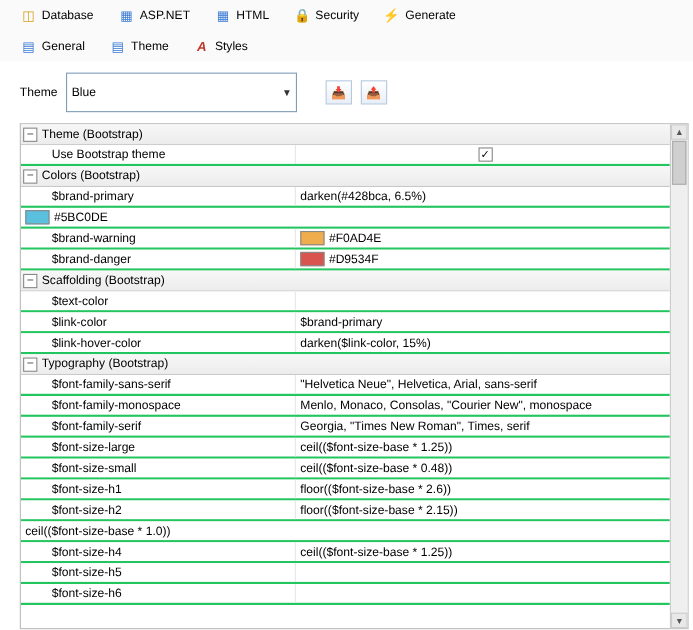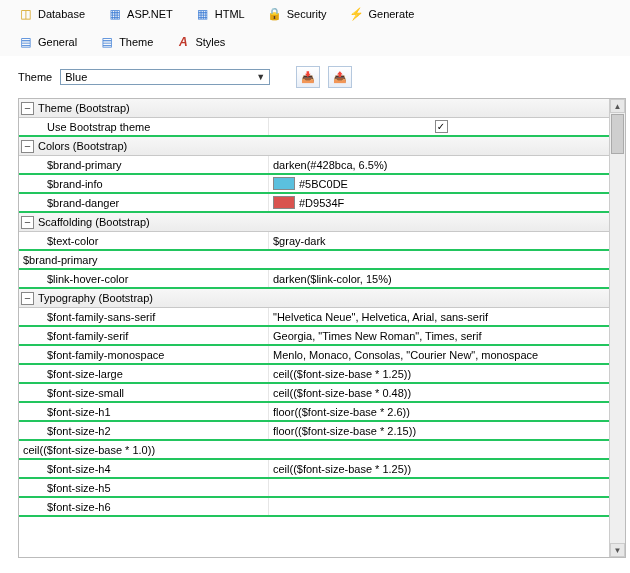--- a/index.html
+++ b/index.html
@@ -3,21 +3,21 @@
 <meta charset="utf-8">
 <style>
 * { box-sizing: border-box; margin: 0; padding: 0; }
 body { font-family: Tahoma, Arial, sans-serif; font-size: 11px; background: #fff; color: #000; width: 630px; height: 573px; overflow: hidden; }
 
 .toolbar { display: flex; align-items: center; padding: 4px 8px; gap: 2px; background: #fafafa; }
 .toolbar-item { display: flex; align-items: center; gap: 4px; padding: 2px 10px; cursor: pointer; }
 .icon-box { width: 16px; height: 16px; display: inline-flex; align-items: center; justify-content: center; font-size: 12px; }
 
 .theme-row { display: flex; align-items: center; padding: 10px 18px; gap: 8px; }
-.theme-select { width: 210px; height: 16px; border: 1px solid #7e9db9; background: #fff; padding: 1px 4px; cursor: pointer; display: flex; align-items: center; justify-content: space-between; }
+.theme-select { width: 210px; height: 36px; border: 1px solid #7e9db9; background: #fff; padding: 1px 4px; cursor: pointer; display: flex; align-items: center; justify-content: space-between; }
 .theme-select .arrow { font-size: 9px; color: #333; }
 .btn-icon { width: 24px; height: 22px; border: 1px solid #b5c8de; background: linear-gradient(#fff,#e8eef7); display: flex; align-items: center; justify-content: center; cursor: pointer; }
 
 .grid-wrap { border: 1px solid #bbb; margin: 0 4px 4px 18px; height: 460px; position: relative; display: flex; }
 .grid-body { flex: 1; overflow: hidden; }
 .scrollbar { width: 16px; background: #efefef; border-left: 1px solid #ccc; position: relative; }
 .scroll-thumb { position: absolute; top: 15px; left: 1px; right: 1px; height: 40px; background: #cfcfcf; border: 1px solid #aaa; }
 .scroll-arrow { position: absolute; left: 0; right: 0; height: 14px; display: flex; align-items: center; justify-content: center; font-size: 8px; color: #555; background: #e8e8e8; border: 1px solid #ccc; }
 .scroll-arrow.up { top: 0; }
 .scroll-arrow.down { bottom: 0; }
@@ -110,44 +110,48 @@
         <span class="toggle-box">−</span>
         <span>Colors (Bootstrap)</span>
       </div>
       <div class="prop-row">
         <div class="prop-name">$brand-primary</div>
         <div class="prop-val">
           <span>darken(#428bca, 6.5%)</span>
         </div>
       </div>
       <div class="prop-row">
-        <div class="prop-name">$brand-info</div>
         <div class="prop-val">
           <span class="swatch" style="background: rgb(91, 192, 222);"></span>
           <span>#5BC0DE</span>
         </div>
       </div>
       <div class="prop-row">
+        <div class="prop-name">$brand-warning</div>
+        <div class="prop-val">
+          <span class="swatch" style="background: rgb(240, 173, 78);"></span>
+          <span>#F0AD4E</span>
+        </div>
+      </div>
+      <div class="prop-row">
         <div class="prop-name">$brand-danger</div>
         <div class="prop-val">
           <span class="swatch" style="background: rgb(217, 83, 79);"></span>
           <span>#D9534F</span>
         </div>
       </div>
       <div class="group-row">
         <span class="toggle-box">−</span>
         <span>Scaffolding (Bootstrap)</span>
       </div>
       <div class="prop-row">
         <div class="prop-name">$text-color</div>
-        <div class="prop-val">
-          <span>$gray-dark</span>
-        </div>
-      </div>
-      <div class="prop-row">
+      </div>
+      <div class="prop-row">
+        <div class="prop-name">$link-color</div>
         <div class="prop-val">
           <span>$brand-primary</span>
         </div>
       </div>
       <div class="prop-row">
         <div class="prop-name">$link-hover-color</div>
         <div class="prop-val">
           <span>darken($link-color, 15%)</span>
         </div>
       </div>
@@ -155,29 +159,29 @@
         <span class="toggle-box">−</span>
         <span>Typography (Bootstrap)</span>
       </div>
       <div class="prop-row">
         <div class="prop-name">$font-family-sans-serif</div>
         <div class="prop-val">
           <span>"Helvetica Neue", Helvetica, Arial, sans-serif</span>
         </div>
       </div>
       <div class="prop-row">
+        <div class="prop-name">$font-family-monospace</div>
+        <div class="prop-val">
+          <span>Menlo, Monaco, Consolas, "Courier New", monospace</span>
+        </div>
+      </div>
+      <div class="prop-row">
         <div class="prop-name">$font-family-serif</div>
         <div class="prop-val">
           <span>Georgia, "Times New Roman", Times, serif</span>
-        </div>
-      </div>
-      <div class="prop-row">
-        <div class="prop-name">$font-family-monospace</div>
-        <div class="prop-val">
-          <span>Menlo, Monaco, Consolas, "Courier New", monospace</span>
         </div>
       </div>
       <div class="prop-row">
         <div class="prop-name">$font-size-large</div>
         <div class="prop-val">
           <span>ceil(($font-size-base * 1.25))</span>
         </div>
       </div>
       <div class="prop-row">
         <div class="prop-name">$font-size-small</div>

